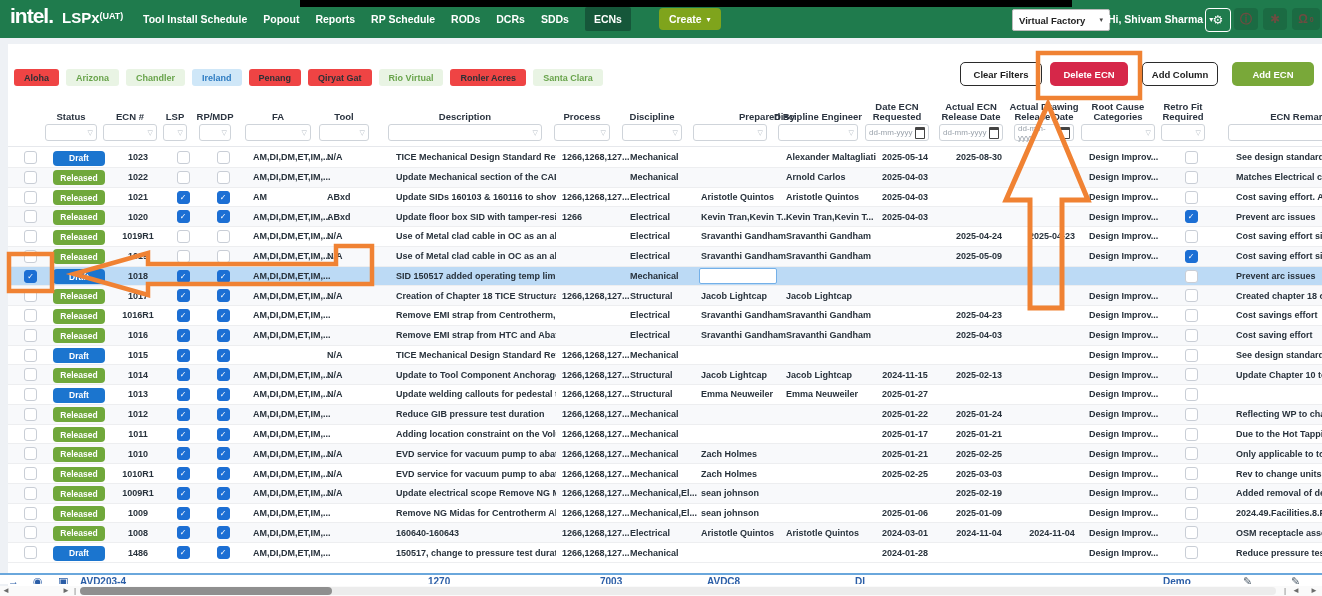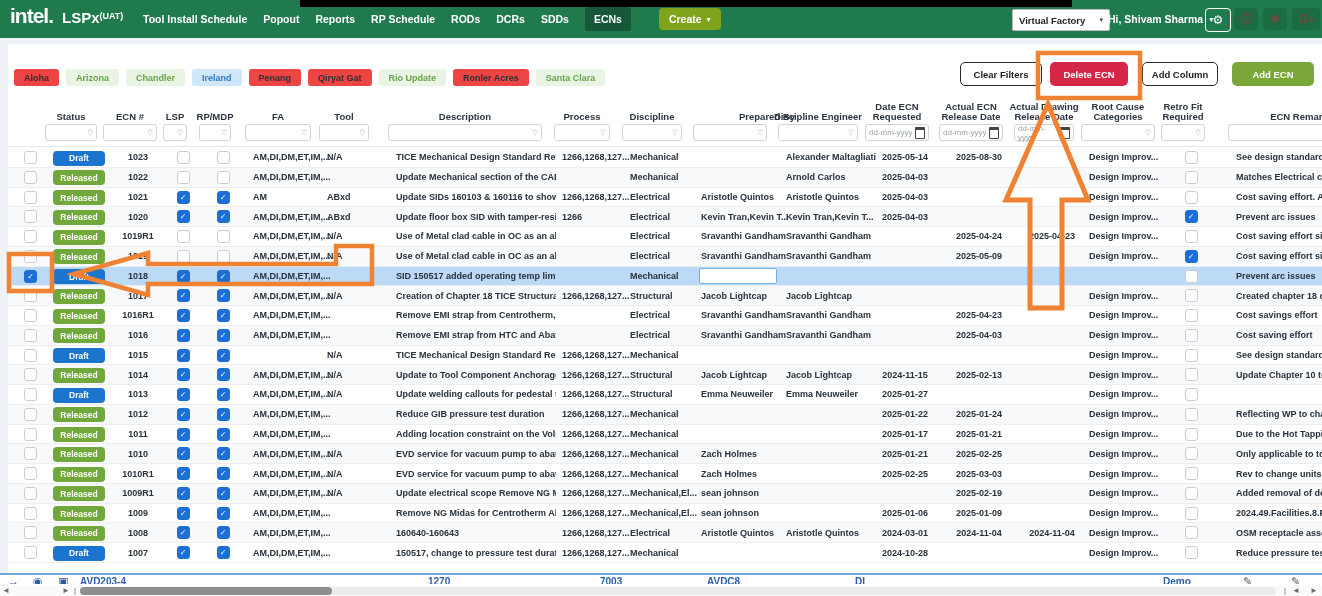--- a/index.html
+++ b/index.html
@@ -120,21 +120,21 @@
 
 <div id="panel" class="abs"></div>
 
 <div id="chips" class="abs">
     <div class="chip gray">Aloha</div>
     <div class="chip green">Arizona</div>
     <div class="chip green">Chandler</div>
     <div class="chip blue">Ireland</div>
     <div class="chip gray">Penang</div>
     <div class="chip gray">Qiryat Gat</div>
-    <div class="chip green">Rio Update</div>
+    <div class="chip green">Rio Virtual</div>
     <div class="chip gray">Ronler Acres</div>
     <div class="chip green">Santa Clara</div>
   </div>
 
 <div id="btn-clear" class="tb-btn tb-white abs">Clear Filters</div>
 <div id="btn-delete" class="tb-btn abs">Delete ECN</div>
 <div id="btn-addcol" class="tb-btn tb-white abs">Add Column</div>
 <div id="btn-addecn" class="tb-btn abs">Add ECN</div>
 
 <div id="thead">
@@ -543,28 +543,28 @@
       <div class="cell" style="left: 862px; width: 70px; justify-content: center;">2024-03-01</div>
       <div class="cell" style="left: 936px; width: 70px; justify-content: center;">2024-11-04</div>
       <div class="cell" style="left: 1011px; width: 66px; justify-content: center;">2024-11-04</div>
       <div class="cell" style="left: 1078px; width: 80px; padding-left: 3px;">Design Improv...</div>
       <div class="cb" style="left: 1176.5px; top: 3px;"></div>
       <div class="cell clip" style="left: 1225px; width: 135px; padding-left: 3px;">OSM receptacle assembl</div>
     </div>
     <div class="row" style="top: 543.2px; height: 19.76px;">
       <div class="cb" style="left: 16px; top: 3px;"></div>
       <div class="badge draft" style="left: 45px; width: 52px; top: 2.5px;">Draft</div>
-      <div class="cell" style="left: 100px; width: 60px; justify-content: center;">1007</div>
+      <div class="cell" style="left: 100px; width: 60px; justify-content: center;">1486</div>
       <div class="cb on" style="left: 168.5px; top: 3px;">✓</div>
       <div class="cb on" style="left: 208.5px; top: 3px;">✓</div>
       <div class="cell" style="left: 242px; width: 72px; padding-left: 3px;">AM,DI,DM,ET,IM,...</div>
       <div class="cell clip" style="left: 385px; width: 160px; padding-left: 3px;">150517, change to pressure test duration.</div>
       <div class="cell" style="left: 551px; width: 62px; padding-left: 3px;">1266,1268,127...</div>
       <div class="cell" style="left: 619px; width: 66px; padding-left: 3px;">Mechanical</div>
-      <div class="cell" style="left: 862px; width: 70px; justify-content: center;">2024-10-28</div>
+      <div class="cell" style="left: 862px; width: 70px; justify-content: center;">2024-01-28</div>
       <div class="cell" style="left: 1078px; width: 80px; padding-left: 3px;">Design Improv...</div>
       <div class="cb" style="left: 1176.5px; top: 3px;"></div>
       <div class="cell clip" style="left: 1225px; width: 135px; padding-left: 3px;">Reduce pressure test to 3</div>
     </div>
   </div>
 
 <div id="foot-line" class="abs"></div>
 <div id="foot-row" class="abs">
   <span class="foot-ic" style="left:8px;">→</span>
   <span class="foot-ic" style="left:33px;">◉</span>

